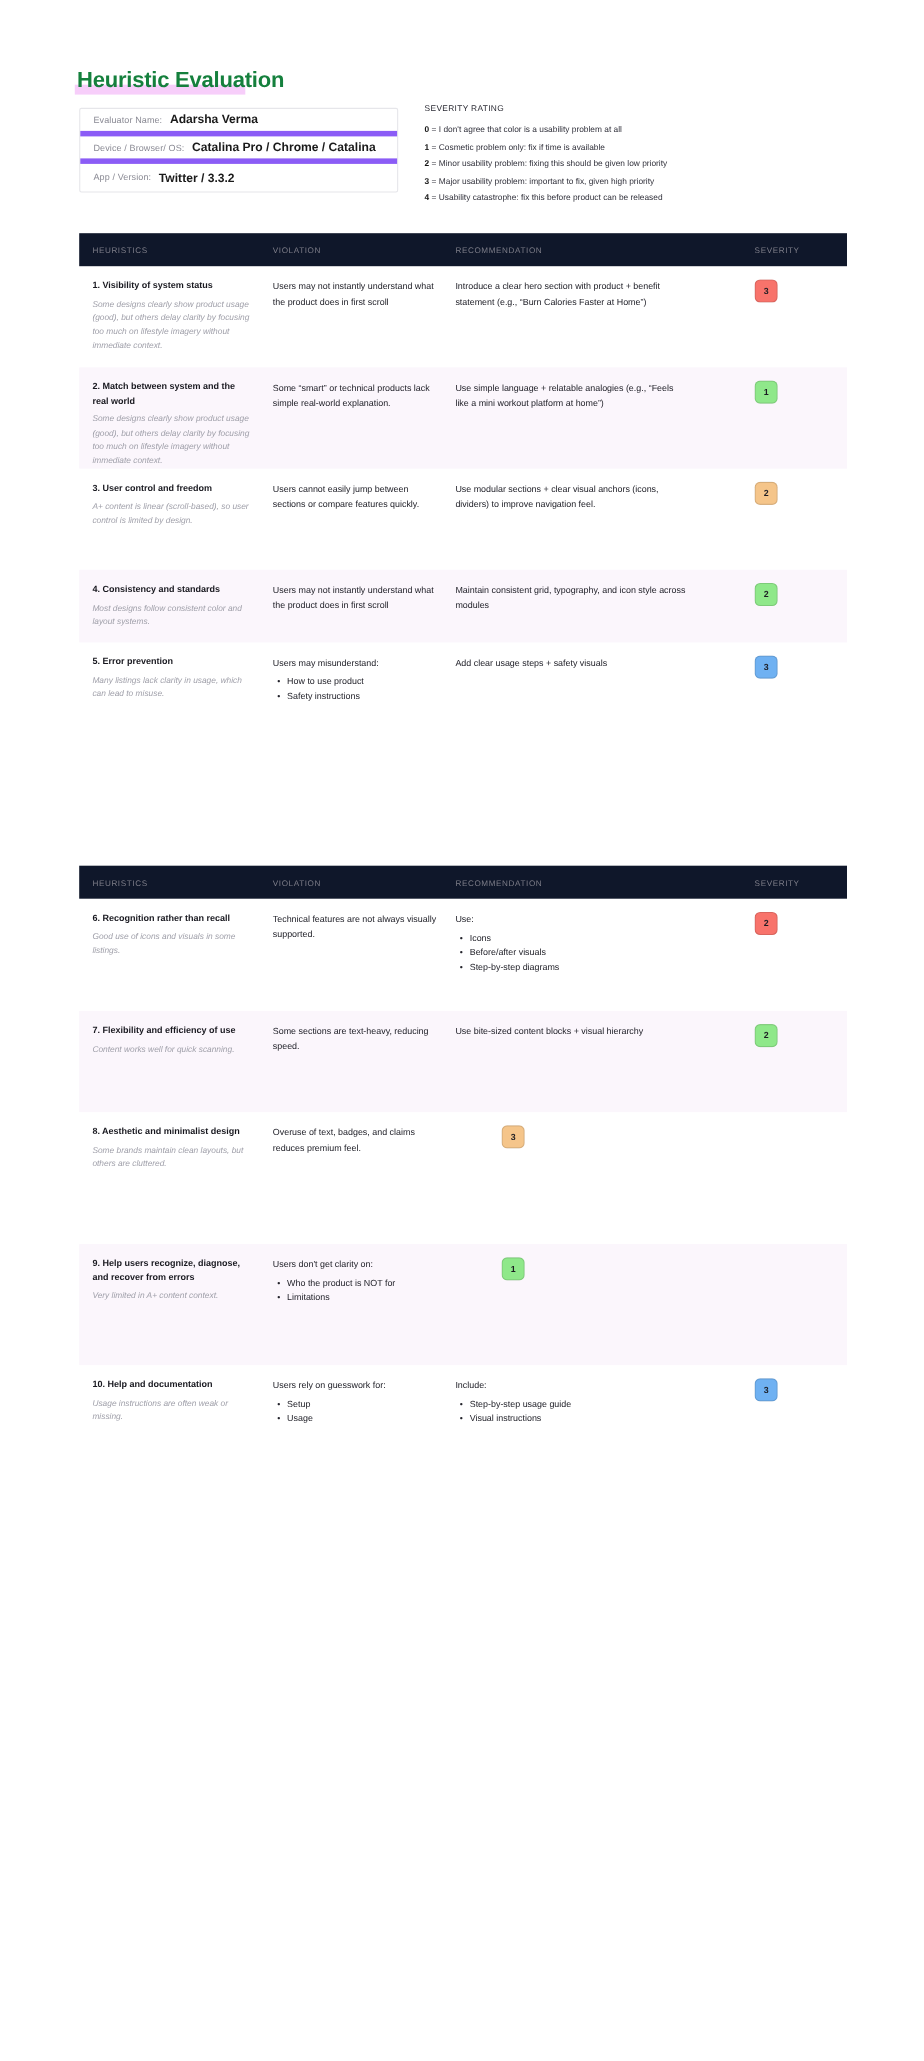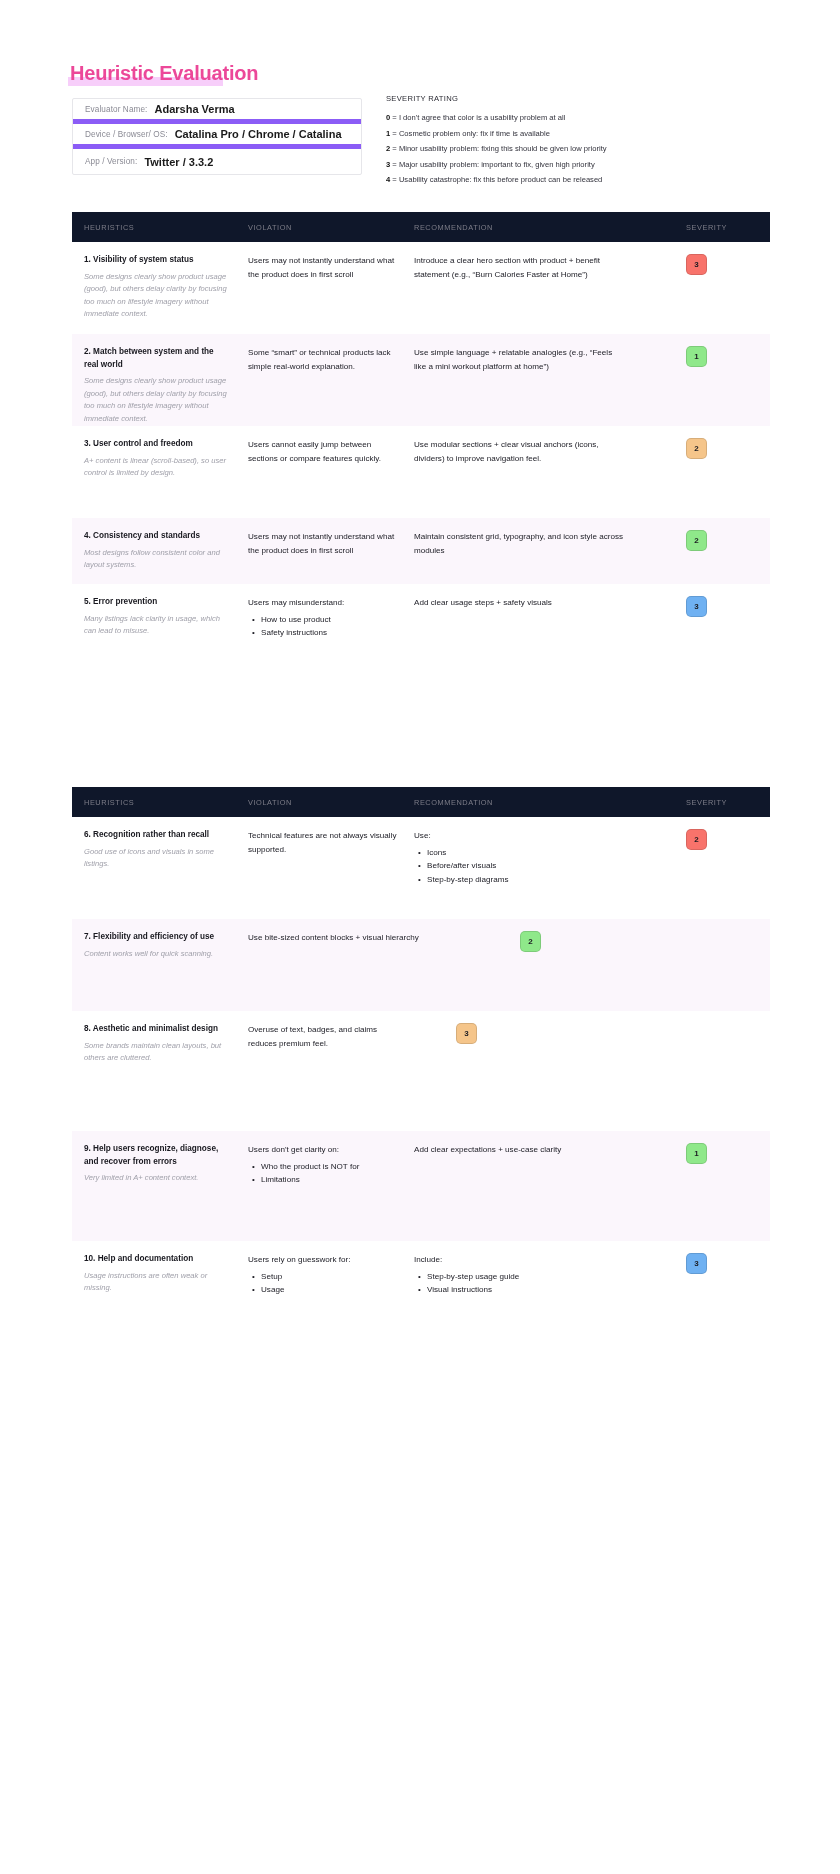--- a/index.html
+++ b/index.html
@@ -24,21 +24,21 @@
   
   .title-wrap {
     position: absolute;
     left: 68px;
     top: 60px;
   }
   .title {
     font-size: 20px;
     font-weight: 700;
     letter-spacing: -0.2px;
-    color: #ec4899;
+    color: #15803d;
     line-height: 26px;
     position: relative;
     display: inline-block;
     padding: 0 2px;
   }
   .title-highlight {
     position: absolute;
     left: 0px;
     top: 17px;
     width: 155px;
@@ -358,20 +358,23 @@
         </div>
         <div class="cell-s">
           <div class="badge" style="background: rgb(248, 115, 107);">2</div>
         </div>
       </div>
       <div class="trow shaded" style="height: 92px;">
         <div class="cell-h">
           <div class="h-title">7. Flexibility and efficiency of use</div>
           <div class="h-desc">Content works well for quick scanning.</div>
         </div>
+        <div class="cell-v">
+          <div class="body-text">Some sections are text-heavy, reducing speed.</div>
+        </div>
         <div class="cell-r">
           <div class="body-text">Use bite-sized content blocks + visual hierarchy</div>
         </div>
         <div class="cell-s">
           <div class="badge" style="background: rgb(143, 232, 138);">2</div>
         </div>
       </div>
       <div class="trow" style="height: 120px;">
         <div class="cell-h">
           <div class="h-title">8. Aesthetic and minimalist design</div>
@@ -389,23 +392,20 @@
           <div class="h-title">9. Help users recognize, diagnose, and recover from errors</div>
           <div class="h-desc">Very limited in A+ content context.</div>
         </div>
         <div class="cell-v">
           <div class="body-text">Users don't get clarity on:</div>
           <ul class="bullets">
             <li>Who the product is NOT for</li>
             <li>Limitations</li>
           </ul>
         </div>
-        <div class="cell-r">
-          <div class="body-text">Add clear expectations + use-case clarity</div>
-        </div>
         <div class="cell-s">
           <div class="badge" style="background: rgb(143, 232, 138);">1</div>
         </div>
       </div>
       <div class="trow" style="height: 120px;">
         <div class="cell-h">
           <div class="h-title">10. Help and documentation</div>
           <div class="h-desc">Usage instructions are often weak or missing.</div>
         </div>
         <div class="cell-v">

